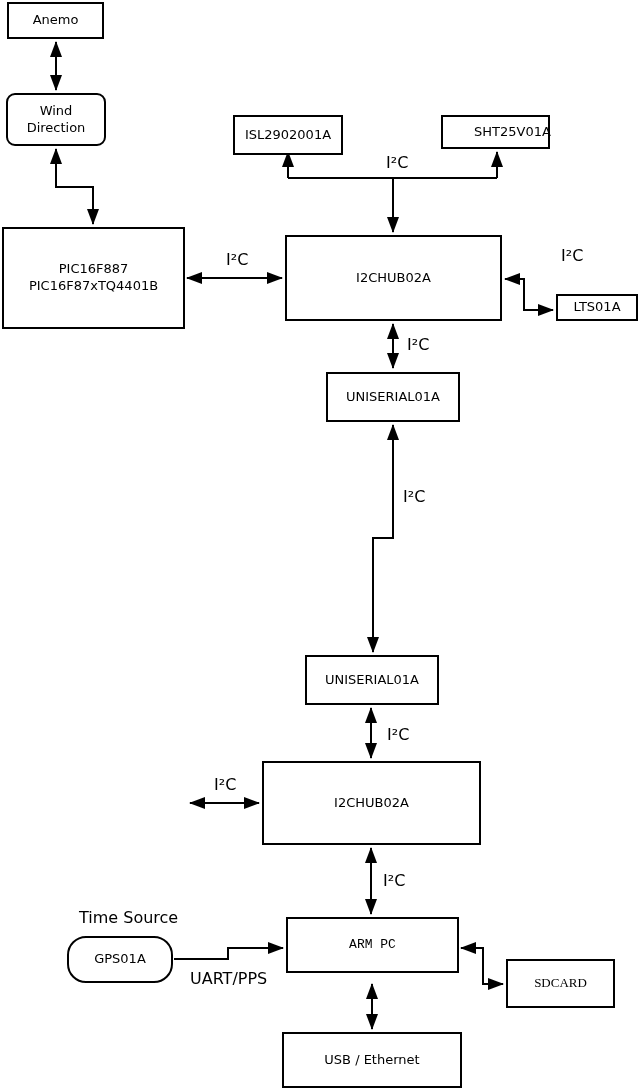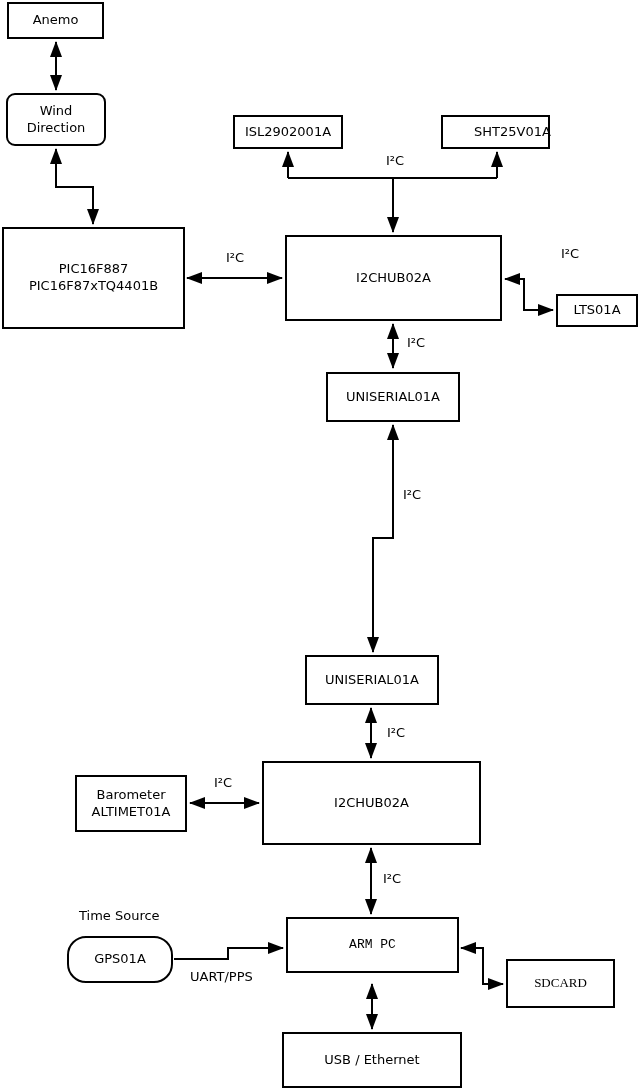--- a/index.html
+++ b/index.html
@@ -31,21 +31,21 @@
     display: flex;
     flex-direction: column;
     align-items: center;
     justify-content: center;
     text-align: center;
     font-size: 13px;
     line-height: 1.3;
   }
   .edge-label {
     position: absolute;
-    font-size: 13px;
+    font-size: 16px;
     white-space: nowrap;
     text-align: right;
   }
 </style>
 </head>
 <body>
 
 <div class="canvas">
 
   <svg class="wires" viewBox="0 0 640 1089" xmlns="http://www.w3.org/2000/svg">
@@ -81,52 +81,48 @@
   <div class="box" style="left:6px; top:93px; width:100px; height:53px;border-radius:9px;">
     <span>Wind</span>
     <span>Direction</span>
   </div>
 
   <div class="box" style="left:2px; top:227px; width:183px; height:102px;text-align:right;">
     <span>PIC16F887</span>
     <span>PIC16F87xTQ4401B</span>
   </div>
 
-  <div class="box" style="left:233px; top:115px; width:110px; height:34px;justify-content:center;">
+  <div class="box" style="left:233px; top:115px; width:110px; height:40px;justify-content:center;">
     <span>ISL2902001A</span>
   </div>
 
   <div class="box" style="left:441px; top:115px; width:109px; height:34px;padding-left:34px;">
     <span>SHT25V01A</span>
   </div>
 
   <div class="box" style="left:285px; top:235px; width:217px; height:86px;">
     <span>I2CHUB02A</span>
   </div>
 
-  <div class="box" style="left:556px; top:294px; width:82px; height:33px;">
+  <div class="box" style="left:556px; top:294px; width:82px; height:27px;">
     <span>LTS01A</span>
   </div>
 
   <div class="box" style="left:326px; top:372px; width:134px; height:50px;">
     <span>UNISERIAL01A</span>
   </div>
 
   <div class="box" style="left:305px; top:655px; width:134px; height:50px;">
     <span>UNISERIAL01A</span>
   </div>
 
   <div class="box" style="left:262px; top:761px; width:219px; height:84px;">
     <span>I2CHUB02A</span>
   </div>
 
-  <div class="box" style="left:75px; top:775px; width:112px; height:57px;">
-    <span>Barometer</span>
-    <span>ALTIMET01A</span>
-  </div>
 
   <div class="box" style="left:67px; top:936px; width:106px; height:47px;border-radius:19px;">
     <span>GPS01A</span>
   </div>
 
   <div class="box" style="left:286px; top:917px; width:173px; height:56px;font-family:Liberation Mono, monospace;">
     <span>ARM PC</span>
   </div>
 
   <div class="box" style="left:506px; top:959px; width:109px; height:49px;font-family:Liberation Serif, serif;">

